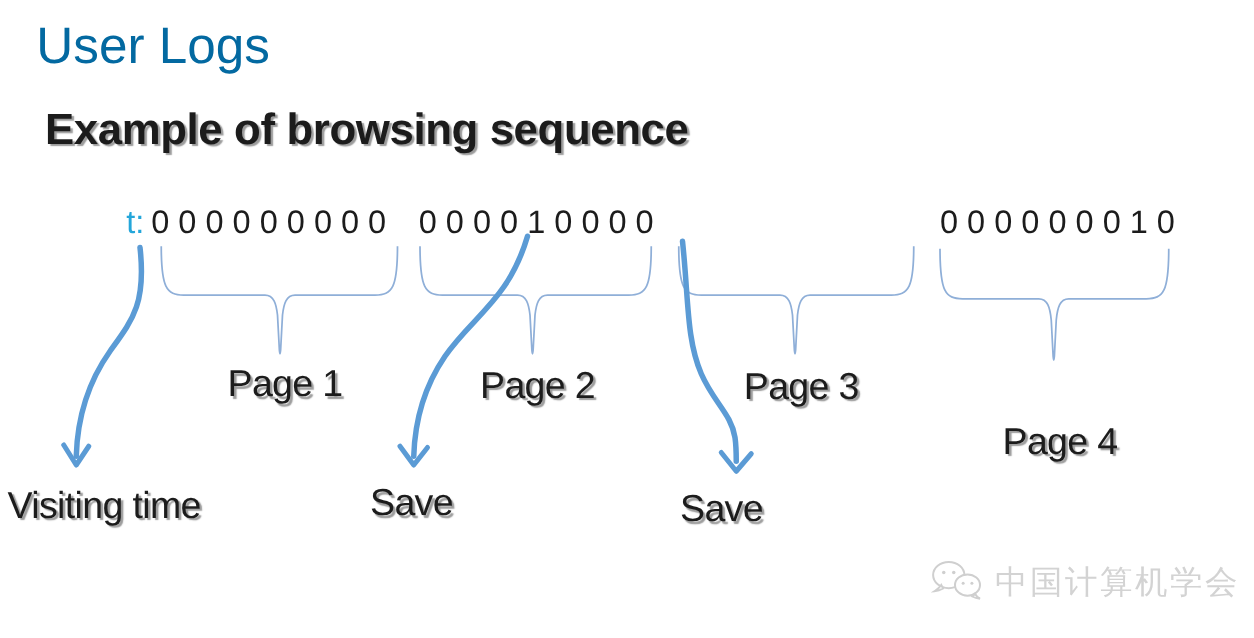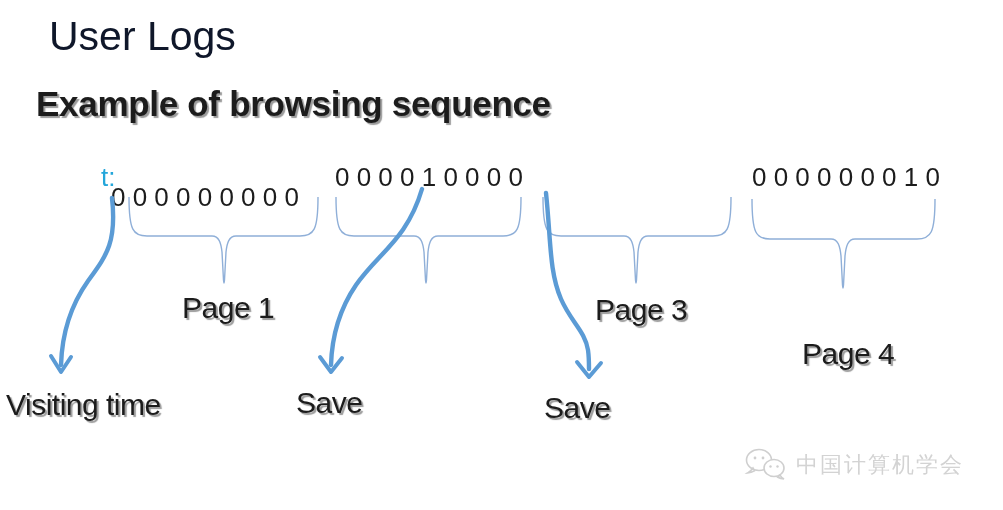--- a/index.html
+++ b/index.html
@@ -16,30 +16,30 @@
     width:1003px;height:510px;
     background:#ffffff;
     overflow:hidden;
     font-family:"Liberation Sans","DejaVu Sans",sans-serif;
     color:var(--text);
   }
   .abs{position:absolute;}
   .title{
     left:29px;top:13px;
     font-size:41px;font-weight:400;
-    color:#0f172a;letter-spacing:0px;margin-left:20px;
+    color:#0369a1;letter-spacing:0px;
   }
   .subtitle{
     left:36px;top:84px;
     font-size:35px;font-weight:700;letter-spacing:-0.3px;
     text-shadow:2px 2px 1px #9b9b9b;
   }
   .seq{font-size:26px;line-height:1;white-space:pre;}
   .seq-prefix{left:101px;top:164px;color:var(--time-prefix);font-weight:400;}
-  .g1{left:111px;top:164px;margin-top:20px;}
+  .g1{left:121px;top:164px;}
   .g2{left:335px;top:164px;}
   .g3{left:543px;top:164px;}
   .g4{left:752px;top:164px;}
   .page-label,.callout{
     font-size:30px;font-weight:400;letter-spacing:-0.5px;
     text-shadow:2px 2px 1px #9b9b9b;
     white-space:nowrap;
   }
   .p1{left:182px;top:291px;}
   .p2{left:384px;top:292px;}
@@ -51,21 +51,21 @@
   svg.overlay{position:absolute;left:0;top:0;pointer-events:none;}
   .brace{fill:none;stroke:var(--brace);stroke-width:1.4;}
   .arrow{fill:none;stroke:var(--arrow);stroke-width:4.4;stroke-linecap:round;}
   .arrow-head{fill:none;stroke:var(--arrow);stroke-width:4;stroke-linecap:round;stroke-linejoin:round;}
   .watermark{
     left:744px;top:446px;
     display:flex;align-items:center;gap:8px;
     color:var(--watermark);
   }
   .watermark-text{
-    font-size:22px;letter-spacing:2px;
+    font-size:26px;letter-spacing:2px;
     font-family:sans-serif;
     text-shadow:1px 1px 0 #ffffff;
   }
   .wicon{display:block;}
   .wicon path,.wicon ellipse{stroke:#cfcfcf;fill:#ffffff;stroke-width:1.6;}
   .wicon circle{fill:#cfcfcf;stroke:none;}
 </style>
 </head>
 <body>
 
@@ -91,20 +91,21 @@
     <polyline class="arrow-head" points="51,356 61,372 71,357"></polyline>
 
     <path class="arrow" d="M422,189 C407,240 378,253 356,285 C341,307 332,332 331,365"></path>
     <polyline class="arrow-head" points="320,357 331,372 342,358"></polyline>
 
     <path class="arrow" d="M546,193 C551,240 549,271 561,299 C571,322 585,331 588,350 C589,357 589,362 589,369"></path>
     <polyline class="arrow-head" points="577,362 589,377 601,363"></polyline>
   </svg>
 
   <span class="abs page-label p1">Page 1</span>
+  <span class="abs page-label p2">Page 2</span>
   <span class="abs page-label p3">Page 3</span>
   <span class="abs page-label p4">Page 4</span>
 
   <span class="abs callout c1">Visiting time</span>
   <span class="abs callout c2">Save</span>
   <span class="abs callout c3">Save</span>
 
   <div class="abs watermark">
     <svg class="wicon" width="44" height="38" viewBox="0 0 44 38">
       <ellipse cx="15" cy="14" rx="12.5" ry="10.5"></ellipse>

